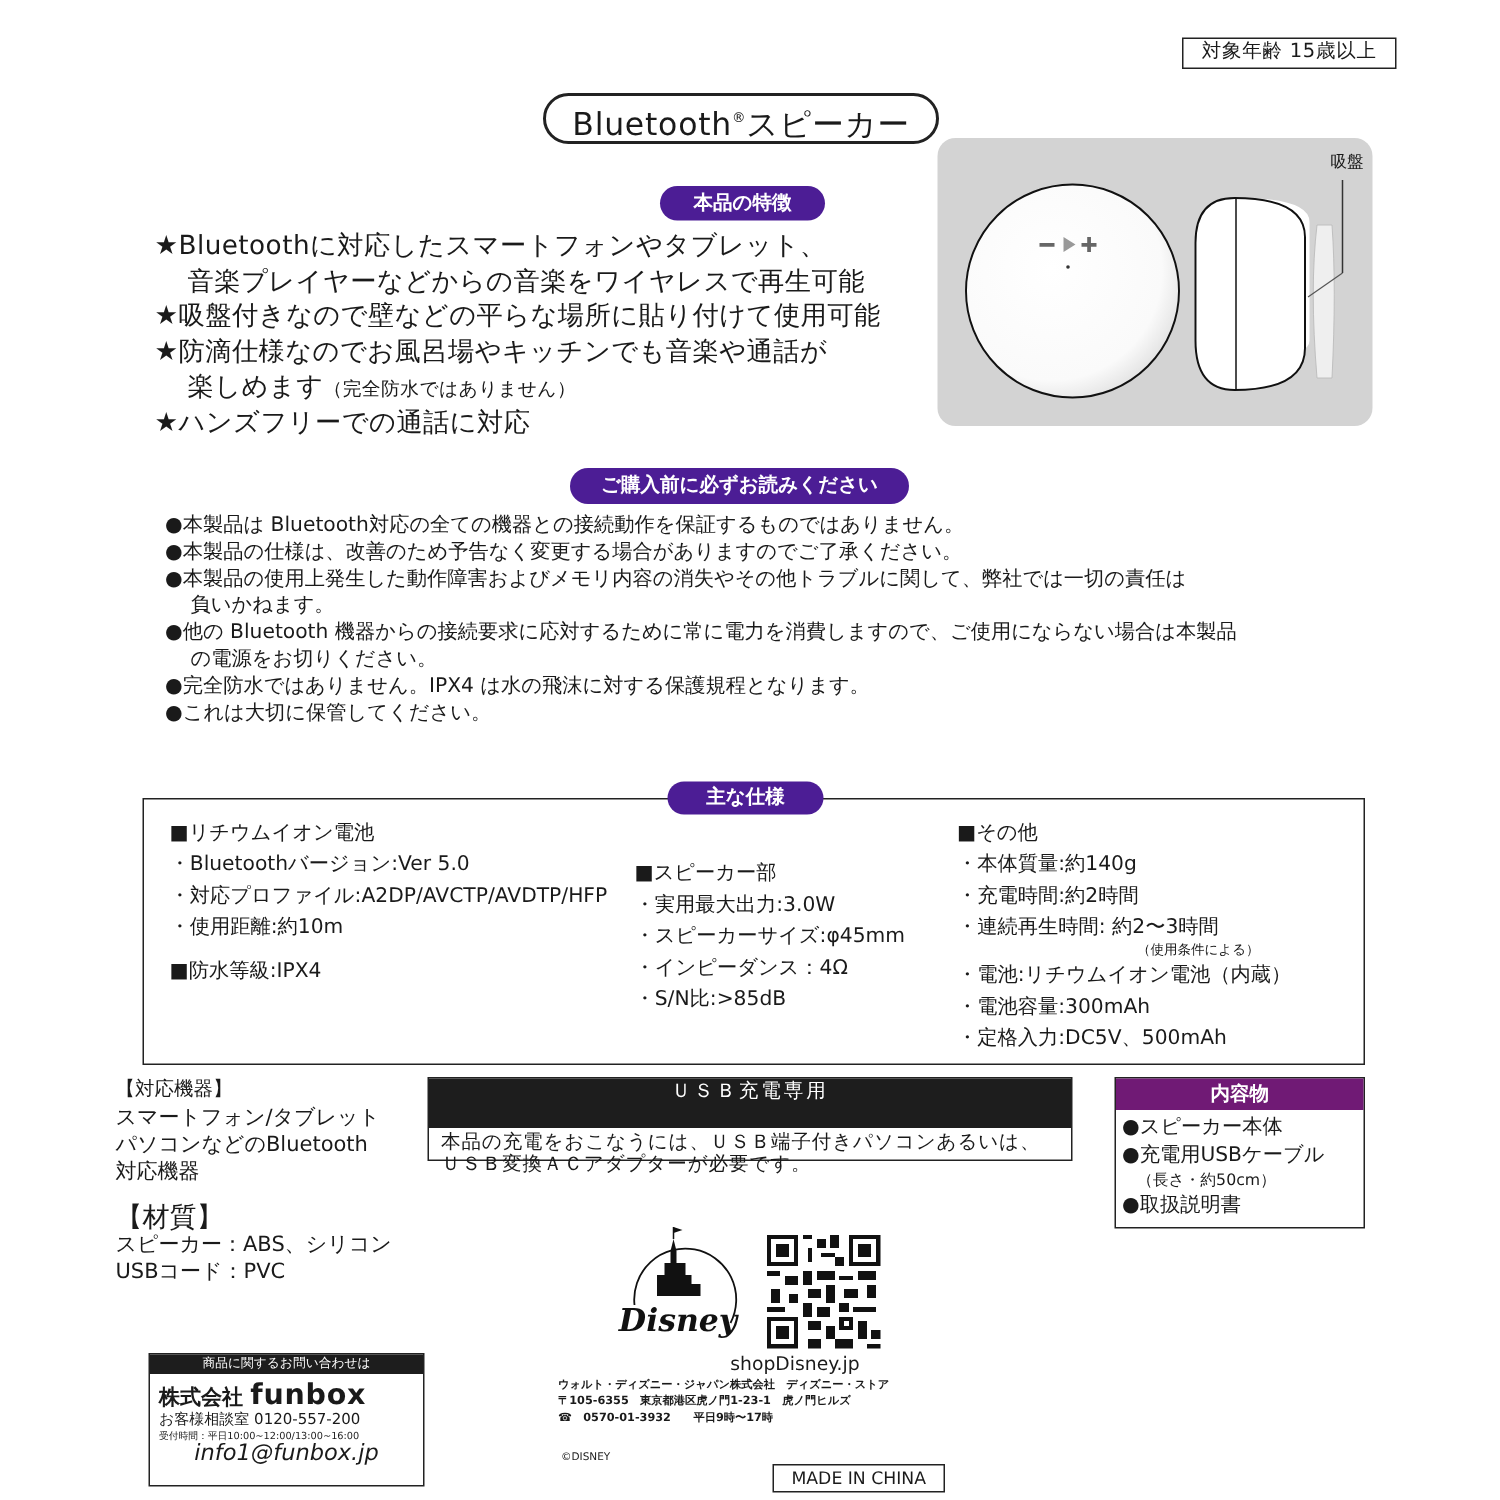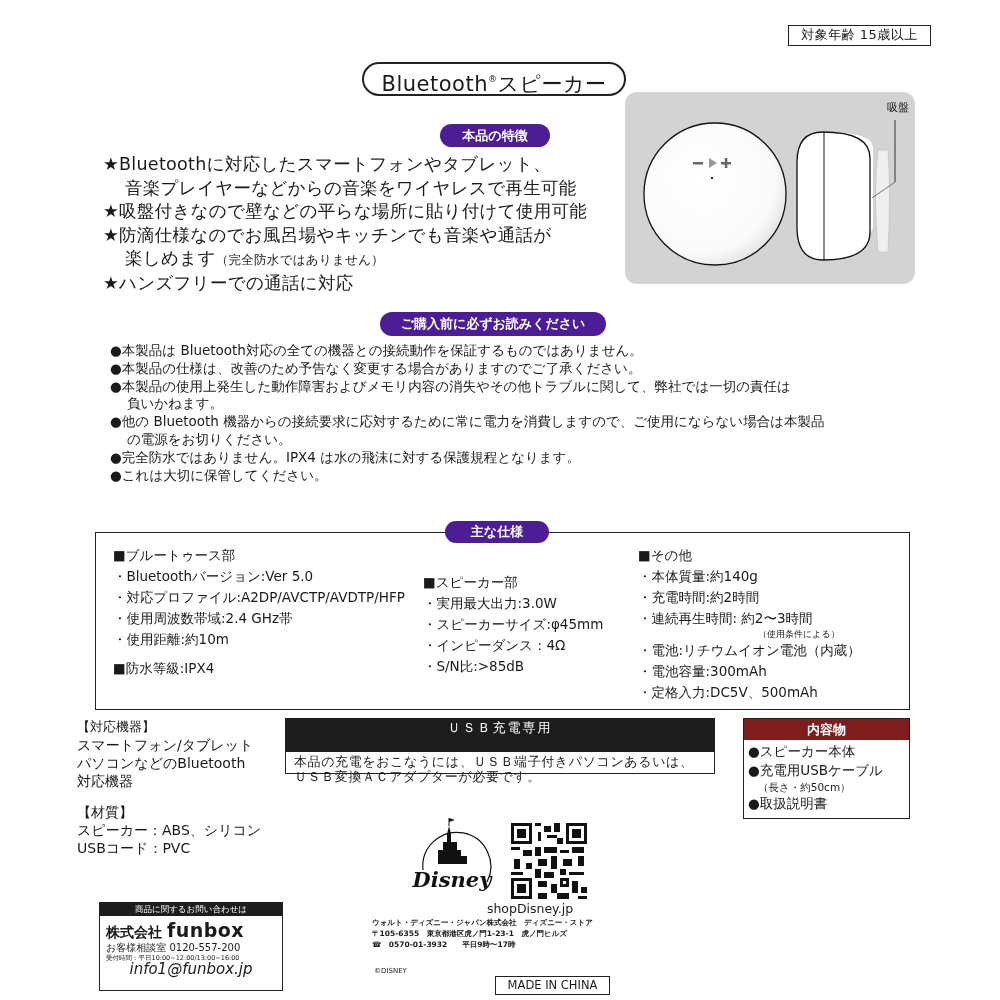--- a/index.html
+++ b/index.html
@@ -32,45 +32,45 @@
   .notices .cont { padding-left: 17px; }
 
   .spec-box { left: 95px; top: 532px; width: 815px; height: 178px; border: 1.5px solid #222; }
   .spec-col { position: absolute; font-size: 13.5px; line-height: 21px; white-space: nowrap; }
   .spec-col .head { margin-bottom: 0; }
   .spec-col .sub { font-size: 9px; line-height: 11px; padding-left: 120px; }
 
   .compat { left: 77px; top: 718px; font-size: 14px; line-height: 18px; }
   .compat .h { font-size: 13px; }
   .material { left: 77px; top: 803px; font-size: 14px; line-height: 18px; }
-  .material .h { font-size: 14px; }
+  .material .h { font-size: 18px; }
 
   .usb-box { left: 285px; top: 718px; width: 430px; height: 56px; border: 1.5px solid #222; }
   .usb-head { background: #1d1d1d; color: #fff; text-align: center; font-size: 13px; height: 33px; line-height: 18px; letter-spacing: 2px; }
   .usb-body { font-size: 13px; line-height: 15px; padding: 2px 8px; letter-spacing: 0.6px; }
 
   .contents-box { left: 743px; top: 718px; width: 167px; height: 101px; border: 1.5px solid #222; }
-  .contents-head { background: #7f1d1d; color: #fff; text-align: center; font-size: 13px; height: 21px; line-height: 21px; font-weight: bold; }
+  .contents-head { background: #701a75; color: #fff; text-align: center; font-size: 13px; height: 21px; line-height: 21px; font-weight: bold; }
   .contents-body { font-size: 13.5px; line-height: 19px; padding: 2px 4px; white-space: nowrap; }
   .contents-body .sub { font-size: 10.5px; line-height: 14px; padding-left: 10px; }
 
   .inquiry { left: 99px; top: 902px; width: 184px; height: 89px; border: 1.5px solid #222; }
   .inq-head { background: #1d1d1d; color: #fff; text-align: center; font-size: 8.5px; height: 13px; line-height: 13px; }
   .inq-company { font-size: 14px; font-weight: bold; padding: 3px 0 0 6px; white-space: nowrap; }
   .inq-company .brand { font-size: 19px; letter-spacing: 0.5px; }
   .inq-line { font-size: 10px; line-height: 12px; padding-left: 6px; white-space: nowrap; }
   .inq-tiny { font-size: 6.5px; line-height: 9px; padding-left: 6px; white-space: nowrap; }
   .inq-mail { font-size: 15px; line-height: 12px; text-align: center; font-style: italic; }
 
   .disney-logo { left: 405px; top: 812px; width: 95px; height: 90px; }
   .qr { left: 511px; top: 823px; width: 76px; height: 76px; }
   .shop-url { left: 440px; top: 901px; width: 180px; font-size: 12.5px; text-align: center; }
   .company-lines { left: 372px; top: 917px; font-size: 7.5px; line-height: 11px; font-weight: bold; white-space: nowrap; }
   .copyright { left: 374px; top: 967px; font-size: 7px; }
-  .made-in { left: 495px; top: 976px; width: 115px; height: 19px; border: 1px solid #222; font-size: 11.5px; line-height: 17px; text-align: center; }
+  .made-in { left: 515px; top: 976px; width: 115px; height: 19px; border: 1px solid #222; font-size: 11.5px; line-height: 17px; text-align: center; }
 </style>
 </head>
 <body>
 
 <div class="abs age-badge">対象年齢 15歳以上</div>
 
 <div class="abs title-pill">
   <span>Bluetooth</span><sup>®</sup><span>スピーカー</span>
 </div>
 
@@ -117,24 +117,23 @@
   <div class="li cont">負いかねます。</div>
   <div class="li">●他の Bluetooth 機器からの接続要求に応対するために常に電力を消費しますので、ご使用にならない場合は本製品</div>
   <div class="li cont">の電源をお切りください。</div>
   <div class="li">●完全防水ではありません。IPX4 は水の飛沫に対する保護規程となります。</div>
   <div class="li">●これは大切に保管してください。</div>
 </div>
 
 <div class="abs dark-pill spec-pill">主な仕様</div>
 <div class="abs spec-box">
   <div class="spec-col" style="left:17px; top:12px;">
-    <div class="head">■ブルートゥース部</div>
+    <div class="head">■リチウムイオン電池</div>
     <div>・Bluetoothバージョン:Ver 5.0</div>
     <div>・対応プロファイル:A2DP/AVCTP/AVDTP/HFP</div>
-    <div>・使用周波数帯域:2.4 GHz帯</div>
     <div>・使用距離:約10m</div>
     <div style="margin-top:8px">■防水等級:IPX4</div>
   </div>
   <div class="spec-col" style="left:327px; top:12px;margin-top:27px;">
     <div class="head">■スピーカー部</div>
     <div>・実用最大出力:3.0W</div>
     <div>・スピーカーサイズ:φ45mm</div>
     <div>・インピーダンス：4Ω</div>
     <div>・S/N比:&gt;85dB</div>
   </div>

